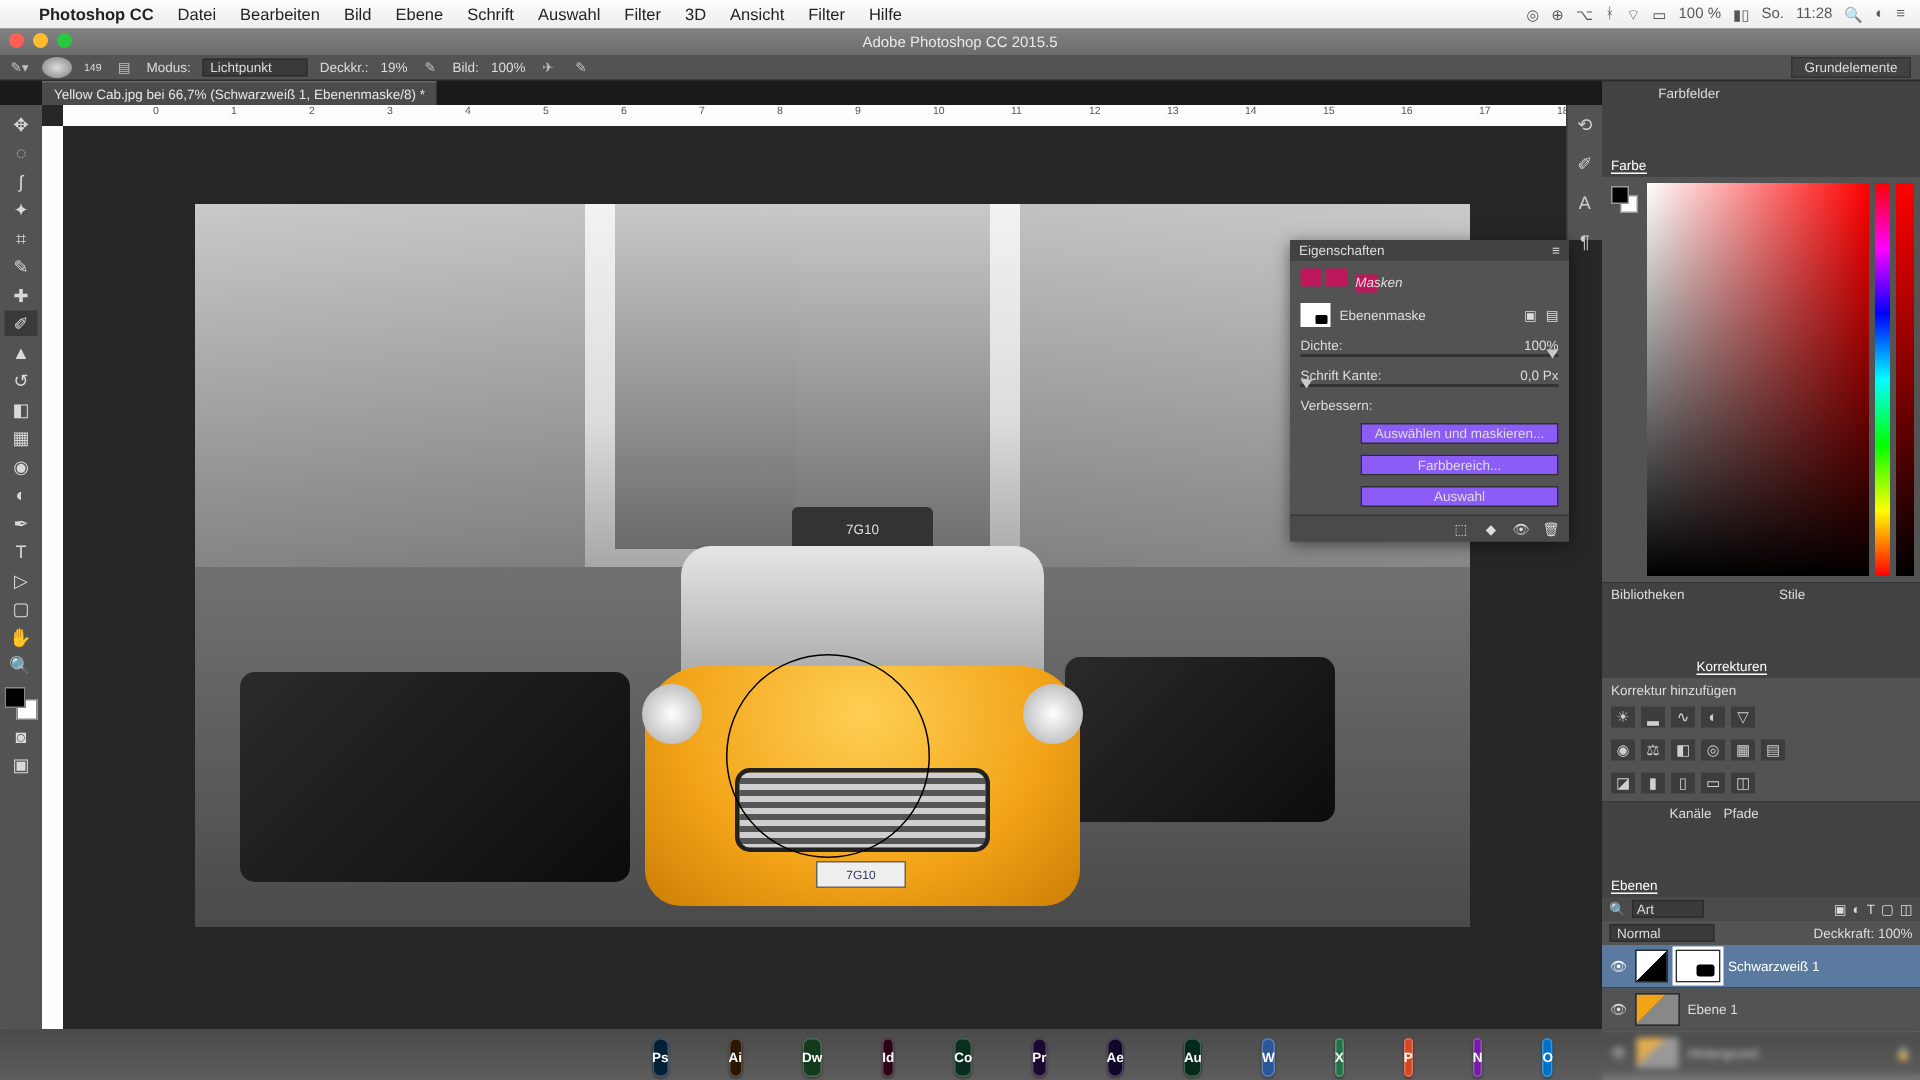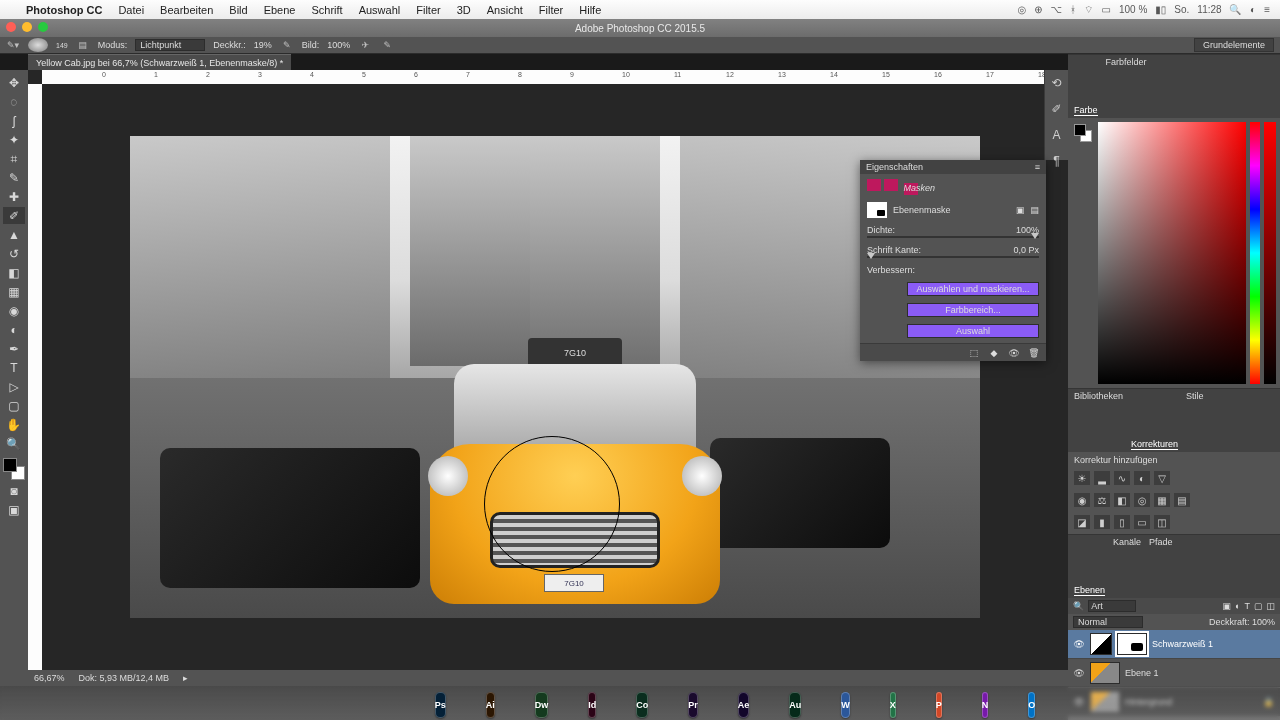--- a/index.html
+++ b/index.html
@@ -257,25 +257,20 @@
         <div class="roof">7G10</div>
         <div class="wind"></div>
         <div class="hood"></div>
         <div class="hl l"></div>
           <div class="hl r"></div>
         <div class="grill"></div>
         <div class="plate">7G10</div>
       </div>
       <div class="brush-circ"></div>
     </div>
-  </div>
-  <div class="status">
-    <span>66,67%</span>
-    <span>Dok: 5,93 MB/12,4 MB</span>
-    <span>▸</span>
   </div>
 </div>
 
 <div class="midstrip">
   <span>⟲</span>
   <span>✐</span>
   <span>A</span>
   <span>¶</span>
 </div>
 

